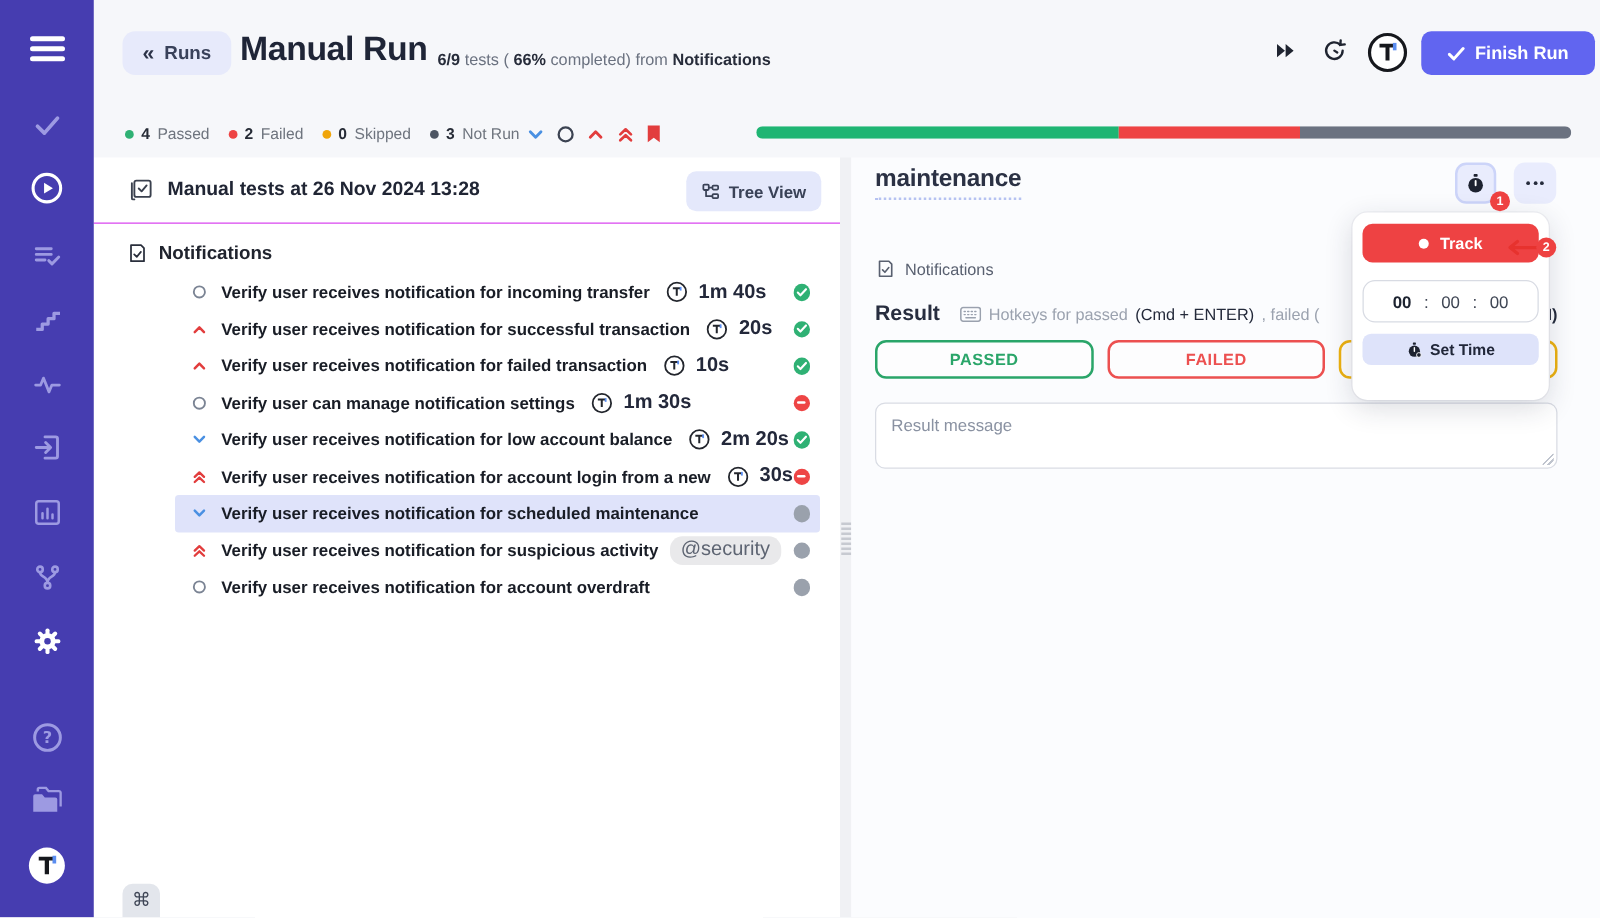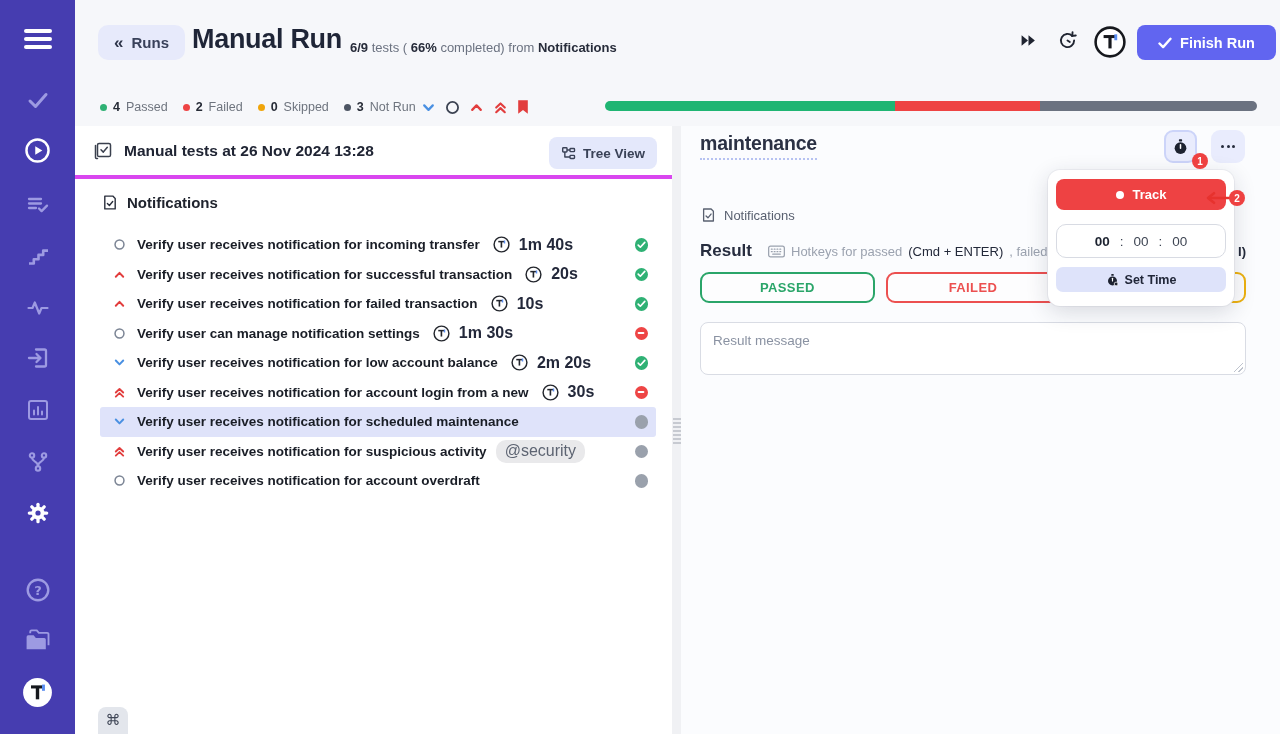--- a/index.html
+++ b/index.html
@@ -32,27 +32,27 @@
   .dot { width:7px; height:7px; border-radius:50%; }
   .cnum { font-size:12.5px; font-weight:800; color:#262b36; }
   .clabel { font-size:12.5px; color:#6e747e; }
   .filter-icons { position:absolute; left:421px; top:98px; display:flex; align-items:center; gap:9px; height:18px; }
   .filter-icons > span { display:flex; align-items:center; cursor:pointer; }
   .progress-bar { position:absolute; left:605px; top:101px; width:652px; height:10px; border-radius:5px; overflow:hidden; display:flex; }
   .pseg { height:100%; }
 
   
   .left-panel { position:absolute; left:75px; top:126px; width:597px; height:608px; background:#ffffff; }
-  .lp-header { position:relative; height:53px; border-bottom:4px solid #d946ef; display:flex; align-items:center; padding-left:18px; }
+  .lp-header { position:relative; height:53px; border-bottom:1px solid #d946ef; display:flex; align-items:center; padding-left:28px; }
   .lp-title { margin-left:11px; font-size:15.5px; font-weight:600; color:#202534; }
   .tree-btn { position:absolute; right:15px; top:11px; height:32px; padding:0 12px; background:#e4e8fb; border-radius:8px;
     display:flex; align-items:center; gap:7px; font-size:13.5px; font-weight:700; color:#3a4257; cursor:pointer; }
   .suite-row { margin-top:11px; padding-left:27px; display:flex; align-items:center; gap:9px; height:24px; }
   .suite-name { font-size:15px; font-weight:700; color:#20242e; }
-  .test-list { margin-top:16px; }
+  .test-list { margin-top:5px;padding-left:40px; }
   .trow { height:29.5px; margin-left:25px; margin-right:16px; display:flex; align-items:center; padding:0 8px 0 12px; border-radius:3px; cursor:pointer; }
   .trow.selected { background:#dfe3fa; }
   .ttitle { margin-left:11px; font-size:13.5px; font-weight:600; color:#191d26; white-space:nowrap; }
   .tlogo { margin-left:13px; display:flex; align-items:center; }
   .tdur { margin-left:9px; font-size:16px; font-weight:700; color:#23283a; white-space:nowrap; }
   .ttag { margin-left:9px; padding:2.5px 9px; background:#e9e9eb; border-radius:10px; font-size:16px; color:#5d6472; }
   .prio { width:14px; display:flex; align-items:center; justify-content:center; }
   .prio svg { display:none; }
   .prio-none    .pi-none, .prio-high .pi-high, .prio-highest .pi-highest, .prio-low .pi-low { display:block; }
   .tstatus { margin-left:auto; width:13.5px; height:13.5px; border-radius:50%; display:flex; align-items:center; justify-content:center; }
@@ -100,22 +100,22 @@
   .rbtn.failed { border-color:#ec5050; color:#ec5050; }
   .rbtn.skipped { border-color:#edb10f; color:#edb10f; }
   .msg-wrap { position:absolute; left:19px; top:196px; width:546px; height:53px; }
   .msg-wrap textarea { width:100%; height:100%; border:1px solid #d9dce4; border-radius:8px; background:#fff;
     padding:10px 12px; font-size:13.5px; font-family:"Liberation Sans",sans-serif; color:#333; resize:none; outline:none; }
   .msg-wrap textarea::placeholder { color:#8a92a2; }
   .resize-handle { position:absolute; right:3px; bottom:3px; width:9px; height:9px; pointer-events:none;
     background:linear-gradient(135deg, transparent 0 45%, #bfc4ce 45% 55%, transparent 55% 70%, #bfc4ce 70% 80%, transparent 80%); }
 
   
-  .popup { position:absolute; left:1048px; top:170px; width:186px; background:#fff; border-radius:12px; z-index:50;
-    box-shadow:0 6px 22px rgba(30,35,60,.16), 0 0 0 1px #f0f1f5; padding:9px 8px 14px; }
+  .popup { position:absolute; left:1082px; top:170px; width:157px; background:#fff; border-radius:12px; z-index:50;
+    box-shadow:0 6px 22px rgba(30,35,60,.16), 0 0 0 1px #f0f1f5; padding:9px 8px 28px; }
   .track-btn { height:31px; background:#ee4243; border-radius:8px; display:flex; align-items:center; justify-content:center;
     gap:9px; color:#fff; font-size:13px; font-weight:700; cursor:pointer; }
   .track-btn i { width:8px; height:8px; border-radius:50%; background:#fff; }
   .timer-box { margin-top:14px; height:34px; border:1px solid #d8dbe3; border-radius:10px; display:flex; align-items:center;
     justify-content:center; gap:10px; font-size:13.5px; color:#3f4654; }
   .timer-box .th { font-weight:800; color:#1d2330; }
   .settime-btn { margin-top:9px; height:25px; background:#dee3fa; border-radius:7px; display:flex; align-items:center;
     justify-content:center; gap:6px; font-size:12.5px; font-weight:700; color:#212739; cursor:pointer; }
   .arrow-anno { position:absolute; left:1204px; top:191px; z-index:55; }
   .badge-2 { left:1229px; top:190px; }

